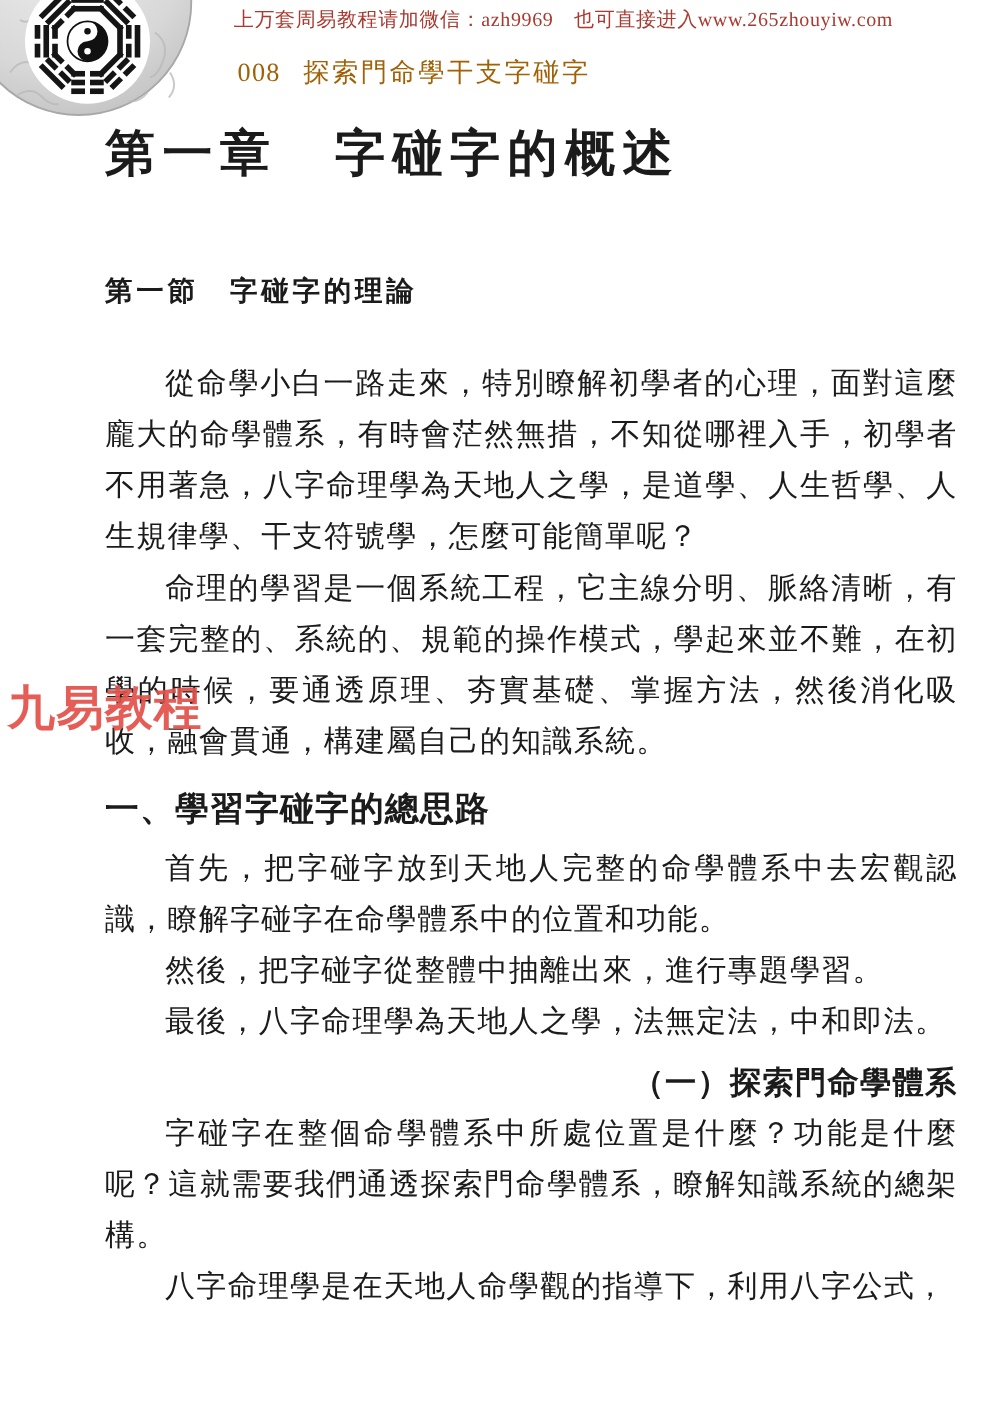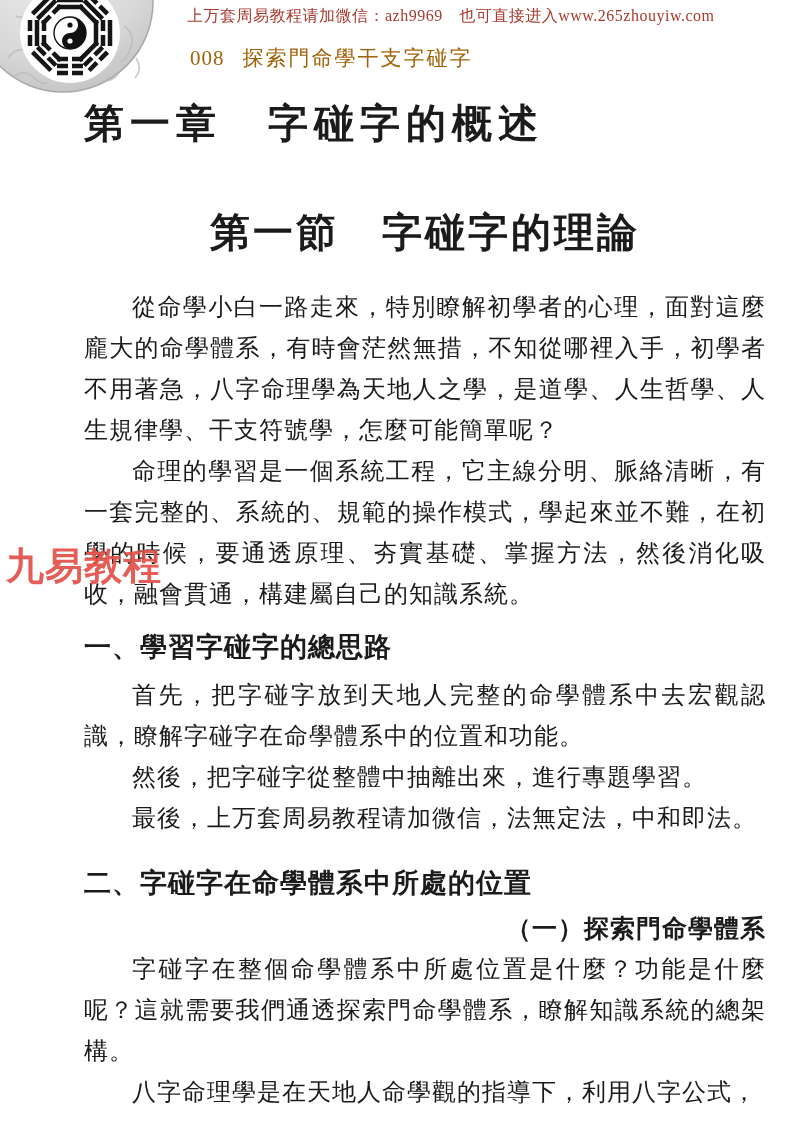--- a/index.html
+++ b/index.html
@@ -35,22 +35,22 @@
 
   
   .content{position:absolute;left:84px;top:95px;width:682px;}
 
   .chapter-title{
     margin:0;font-size:40px;line-height:56px;
     font-weight:600;letter-spacing:6px;
     font-family:"DejaVu Serif","Liberation Serif",serif;
   }
   .section-title{
-    margin:60px 0 0 0;font-size:40px;line-height:44px;
-    font-weight:700;text-align:center;letter-spacing:3px;
+    margin:60px 0 0 0;font-size:22px;line-height:44px;
+    font-weight:700;letter-spacing:3px;
     font-family:"Liberation Serif",serif;
   }
   .content p{
     margin:0;font-size:24px;line-height:41px;
     text-indent:2em;text-align:justify;letter-spacing:1px;
   }
   .content p.first{margin-top:32px;}
   .content p.cont{margin-top:0;}
   .num-heading{
     margin:14px 0 10px 0;font-size:27px;line-height:36px;
@@ -172,23 +172,22 @@
   <div class="content" style="color: rgb(27, 27, 27);">
     <h1 class="chapter-title">第一章　字碰字的概述</h1>
     <h2 class="section-title">第一節　字碰字的理論</h2>
 
     <p class="first">從命學小白一路走來，特別瞭解初學者的心理，面對這麼龐大的命學體系，有時會茫然無措，不知從哪裡入手，初學者不用著急，八字命理學為天地人之學，是道學、人生哲學、人生規律學、干支符號學，怎麼可能簡單呢？</p>
     <p class="cont">命理的學習是一個系統工程，它主線分明、脈絡清晰，有一套完整的、系統的、規範的操作模式，學起來並不難，在初學的時候，要通透原理、夯實基礎、掌握方法，然後消化吸收，融會貫通，構建屬自己的知識系統。</p>
 
     <h3 class="num-heading">一、學習字碰字的總思路</h3>
     <p>首先，把字碰字放到天地人完整的命學體系中去宏觀認識，瞭解字碰字在命學體系中的位置和功能。</p>
     <p>然後，把字碰字從整體中抽離出來，進行專題學習。</p>
-    <p>最後，上万套周易教程请加微信，法無定法，中和即法。</p>
+    <p>最後，八字命理學為天地人之學，法無定法，中和即法。</p>
 
-    <h3 class="num-heading second">二、字碰字在命學體系中所處的位置</h3>
     <h4 class="sub-heading">（一）探索門命學體系</h4>
     <p>字碰字在整個命學體系中所處位置是什麼？功能是什麼呢？這就需要我們通透探索門命學體系，瞭解知識系統的總架構。</p>
     <p>八字命理學是在天地人命學觀的指導下，利用八字公式，</p>
   </div>
 
   <div class="watermark" style="color: rgb(226, 80, 72); text-align: center;">九易教程</div>
 
 </div>
 
 </body></html>

